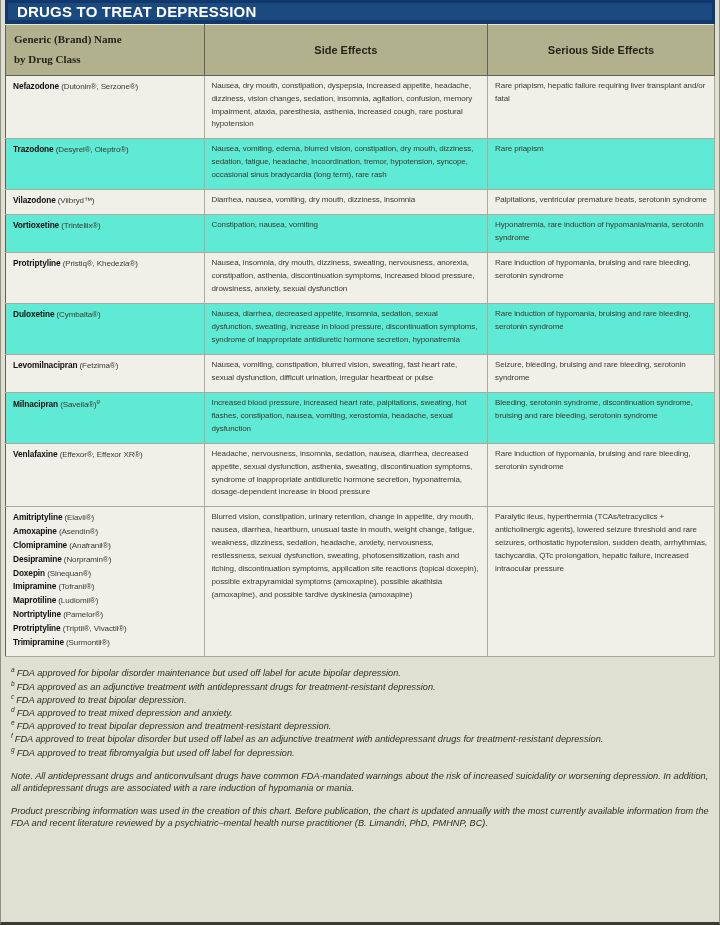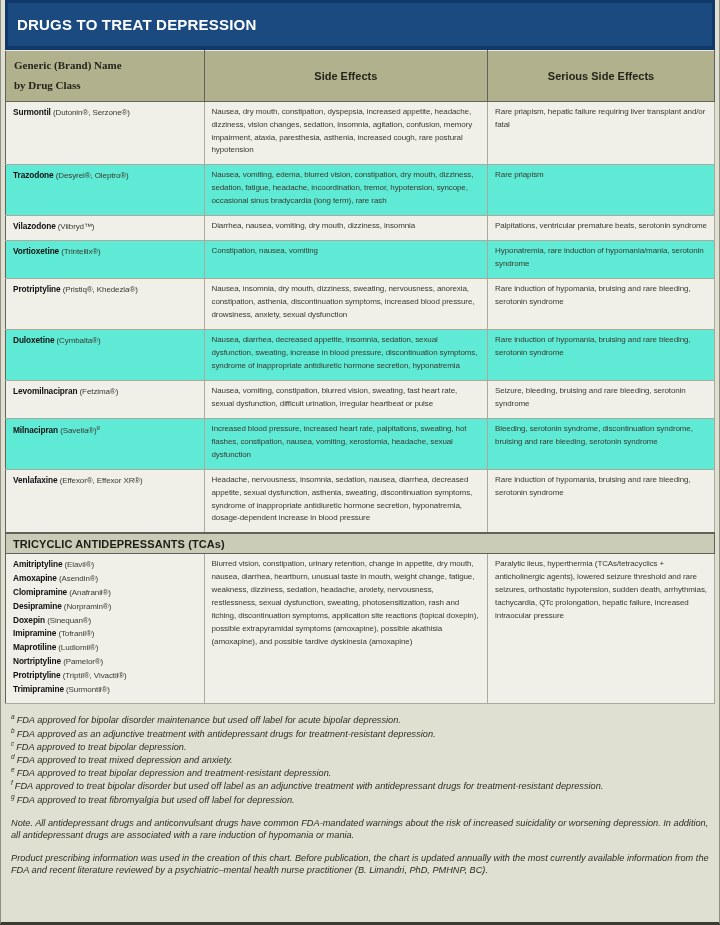--- a/index.html
+++ b/index.html
@@ -6,21 +6,21 @@
   html,body { background:#9a9a90; }
   .page {
     width:720px; height:925px; margin:0 auto; position:relative;
     background:#e0e0d2; overflow:hidden;
     border-left:1px solid #8f8f82; border-right:1px solid #8f8f82;
     border-bottom:3px solid #3c3c34;
     font-family:"Liberation Sans", sans-serif;
     padding:0 4px;
   }
   .title-bar {
-    margin-top:0; height:50px; background:#1b4a81;
+    margin-top:0; height:24px; background:#1b4a81;
     border:3px solid #11386a; border-bottom:4px solid #11386a;
     display:flex; align-items:center; padding-left:9px;
   }
   .title-bar span {
     color:#fff; font-weight:bold; font-size:15px; letter-spacing:.2px;
   }
   table.drug-table {
     width:100%; border-collapse:collapse; table-layout:fixed;
     background:#fcfcf9; border:1px solid #62625a; border-top:1px solid #e6e6da;
   }
@@ -76,21 +76,21 @@
           <div>by Drug Class</div>
         </th>
         <th class="th-mid">Side Effects</th>
         <th class="th-right">Serious Side Effects</th>
       </tr>
     </thead>
     <tbody>
 
 
       <tr class="shade">
-        <td class="cell"><span class="nm">Surmontil</span><span class="br"> (Dutonin®, Serzone®)</span></td>
+        <td class="cell"><span class="nm">Nefazodone</span><span class="br"> (Dutonin®, Serzone®)</span></td>
         <td class="cell">Nausea, dry mouth, constipation, dyspepsia, increased appetite, headache, dizziness, vision changes, sedation, insomnia, agitation, confusion, memory impairment, ataxia, paresthesia, asthenia, increased cough, rare postural hypotension</td>
         <td class="cell">Rare priapism, hepatic failure requiring liver transplant and/or fatal</td>
       </tr>
 
       <tr class="plain">
         <td class="cell"><span class="nm">Trazodone</span><span class="br"> (Desyrel®, Oleptro®)</span></td>
         <td class="cell">Nausea, vomiting, edema, blurred vision, constipation, dry mouth, dizziness, sedation, fatigue, headache, incoordination, tremor, hypotension, syncope, occasional sinus bradycardia (long term), rare rash</td>
         <td class="cell">Rare priapism</td>
       </tr>
 
@@ -130,23 +130,20 @@
         <td class="cell">Increased blood pressure, increased heart rate, palpitations, sweating, hot flashes, constipation, nausea, vomiting, xerostomia, headache, sexual dysfunction</td>
         <td class="cell">Bleeding, serotonin syndrome, discontinuation syndrome, bruising and rare bleeding, serotonin syndrome</td>
       </tr>
 
       <tr class="shade">
         <td class="cell"><span class="nm">Venlafaxine</span><span class="br"> (Effexor®, Effexor XR®)</span></td>
         <td class="cell">Headache, nervousness, insomnia, sedation, nausea, diarrhea, decreased appetite, sexual dysfunction, asthenia, sweating, discontinuation symptoms, syndrome of inappropriate antidiuretic hormone secretion, hyponatremia, dosage-dependent increase in blood pressure</td>
         <td class="cell">Rare induction of hypomania, bruising and rare bleeding, serotonin syndrome</td>
       </tr>
 
-      <tr>
-        <td class="section-hdr" colspan="3">TRICYCLIC ANTIDEPRESSANTS (TCAs)</td>
-      </tr>
 
       <tr class="shade">
         <td class="cell">
           <div class="drug-line"><span class="nm">Amitriptyline</span><span class="br"> (Elavil®)</span></div>
           <div class="drug-line"><span class="nm">Amoxapine</span><span class="br"> (Asendin®)</span></div>
           <div class="drug-line"><span class="nm">Clomipramine</span><span class="br"> (Anafranil®)</span></div>
           <div class="drug-line"><span class="nm">Desipramine</span><span class="br"> (Norpramin®)</span></div>
           <div class="drug-line"><span class="nm">Doxepin</span><span class="br"> (Sinequan®)</span></div>
           <div class="drug-line"><span class="nm">Imipramine</span><span class="br"> (Tofranil®)</span></div>
           <div class="drug-line"><span class="nm">Maprotiline</span><span class="br"> (Ludiomil®)</span></div>

